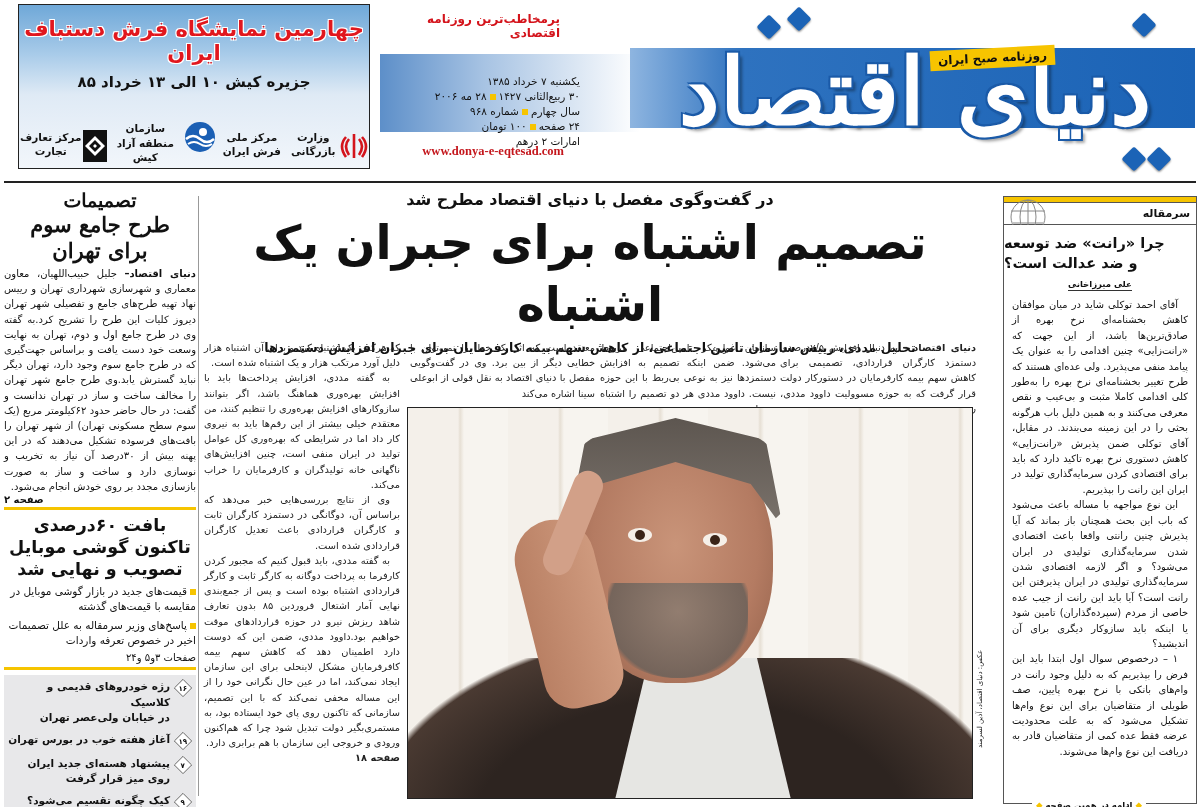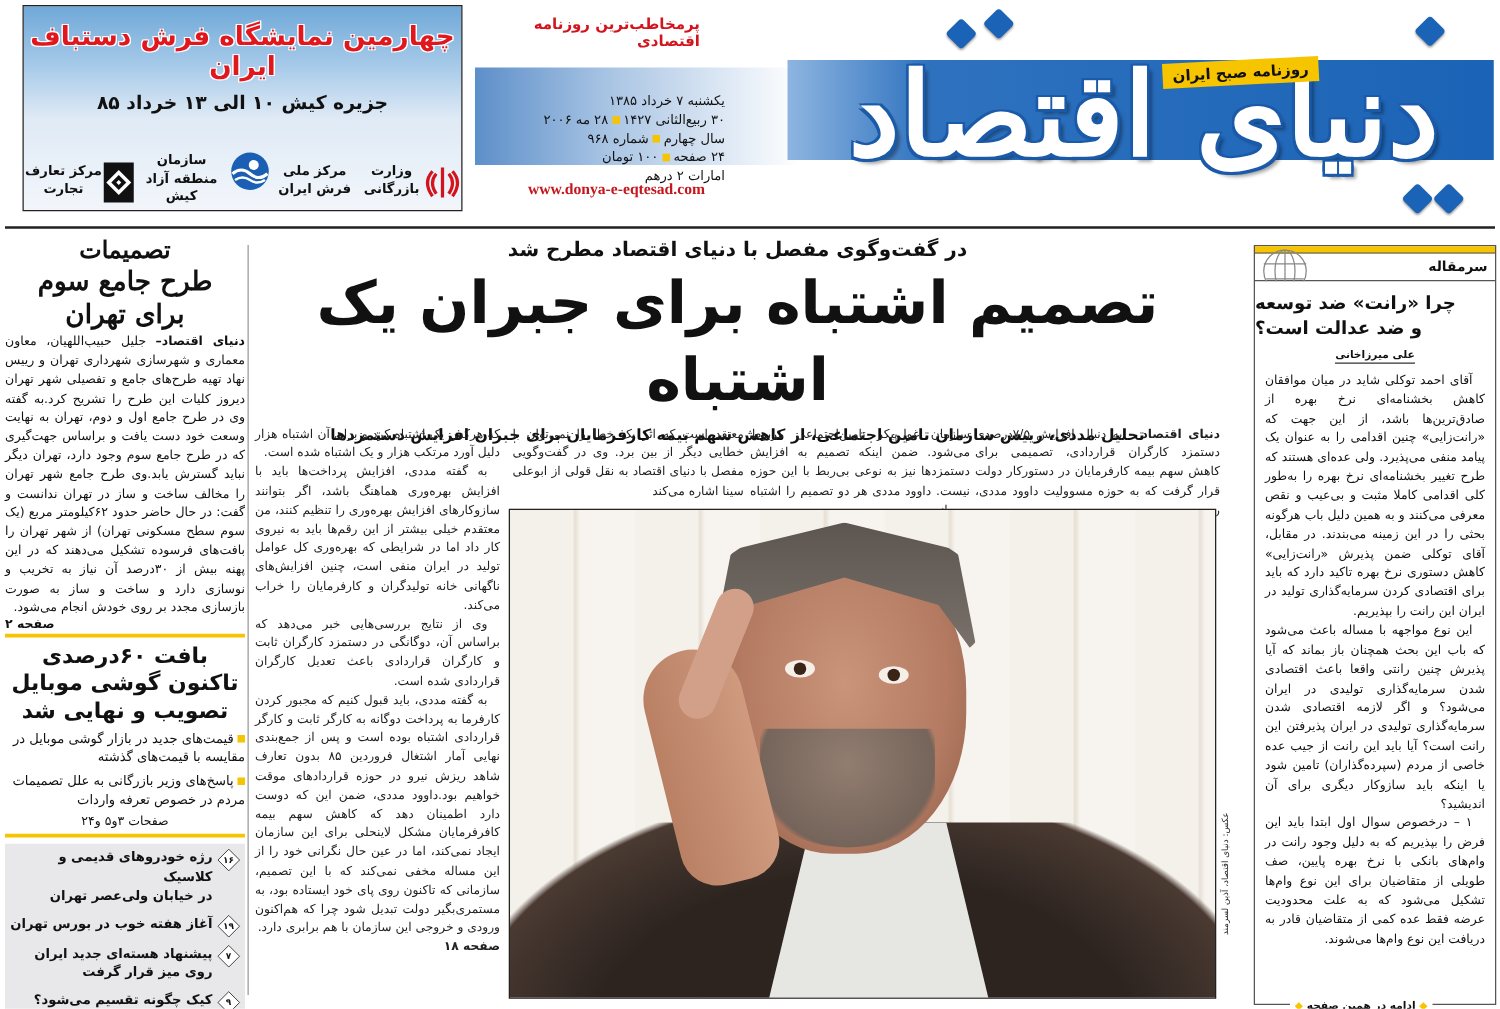--- a/index.html
+++ b/index.html
@@ -208,22 +208,22 @@
     <div class="page-ref">صفحه ۲</div>
   </div>
 
   <div class="yellow-bar" style="margin-top:2px;"></div>
 
   <div class="lc-story2">
     <div class="hl">بافت ۶۰درصدی</div>
     <div class="hl">تاکنون گوشی موبایل</div>
     <div class="hl">تصویب و نهایی شد</div>
     <div class="bullet-item"><span class="bullet-sq"></span><span>قیمت‌های جدید در بازار گوشی موبایل در مقایسه با قیمت‌های گذشته</span></div>
-    <div class="bullet-item"><span class="bullet-sq"></span><span>پاسخ‌های وزیر بازرگانی به علل تصمیمات مردم در خصوص تعرفه واردات</span></div>
-    <div class="page-ref" style="text-align:center; font-weight:normal; margin-top:4px;">صفحات ۳و۵ و۲۴</div>
+    <div class="bullet-item"><span class="bullet-sq"></span><span>پاسخ‌های وزیر سرمقاله به علل تصمیمات اخیر در خصوص تعرفه واردات</span></div>
+    <div class="page-ref" style="text-align:right; font-weight:normal; margin-top:4px;">صفحات ۳و۵ و۲۴</div>
   </div>
 
   <div class="yellow-bar" style="margin-top:4px;"></div>
 
   <div class="index-box">
     <div class="index-item">
       <div class="index-num">
           <span>۱۶</span>
         </div>
       <div class="index-text">

